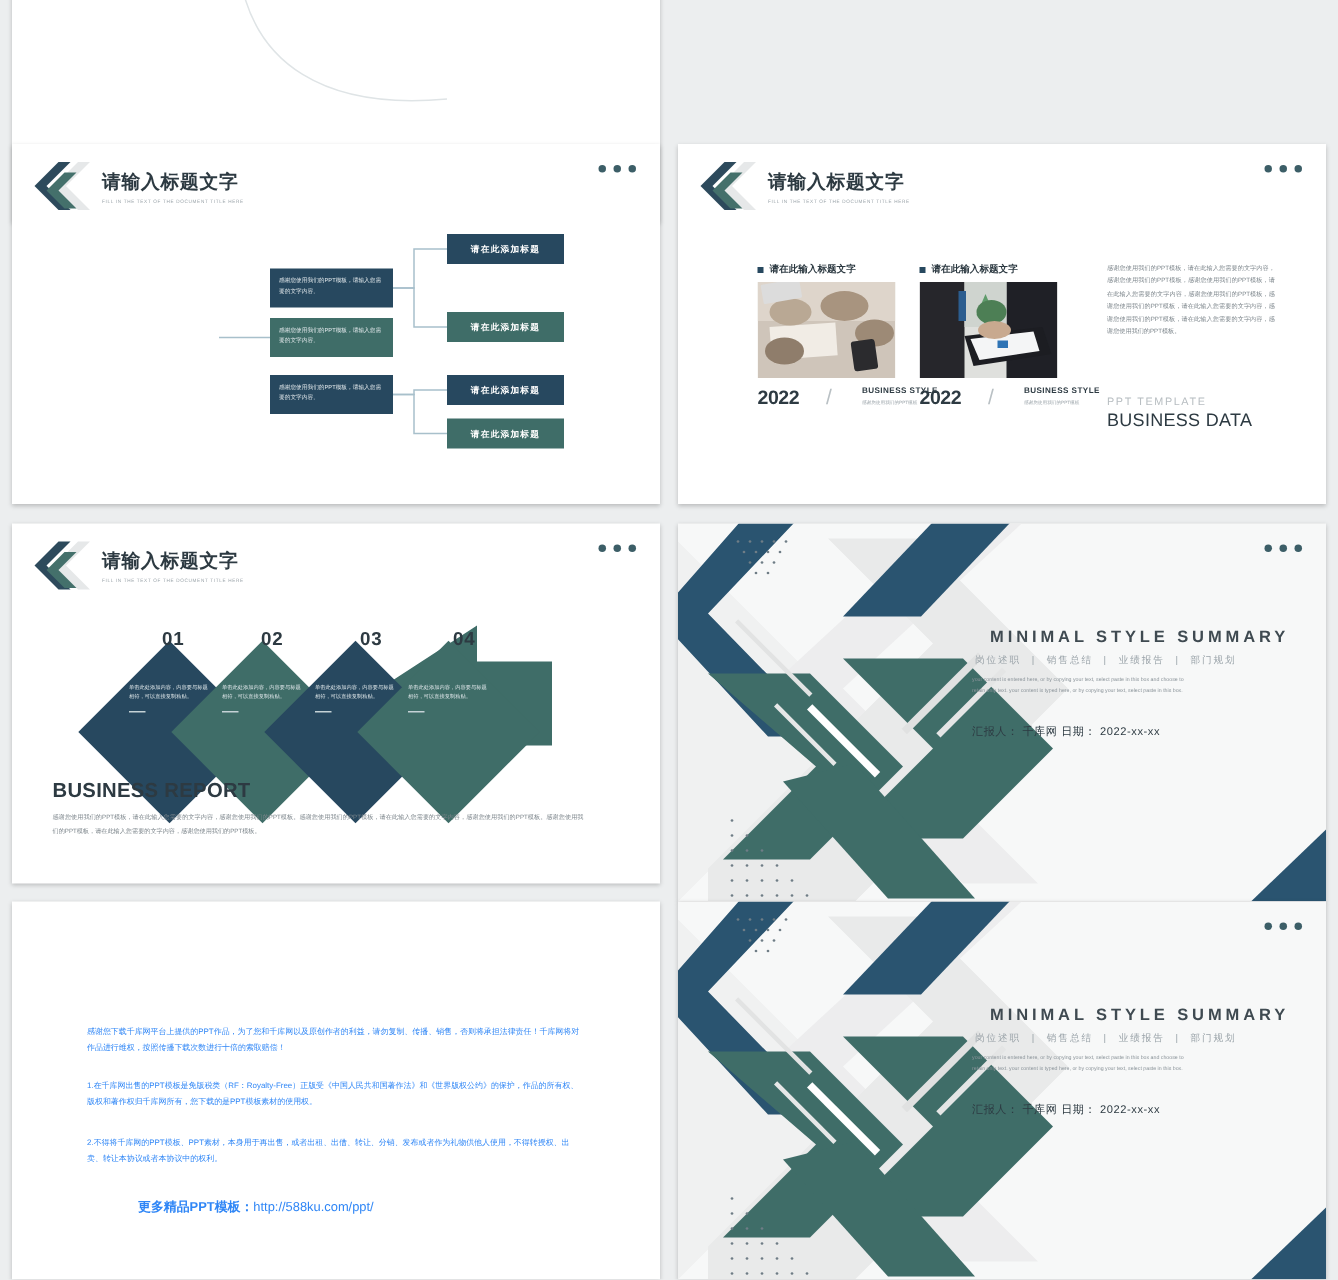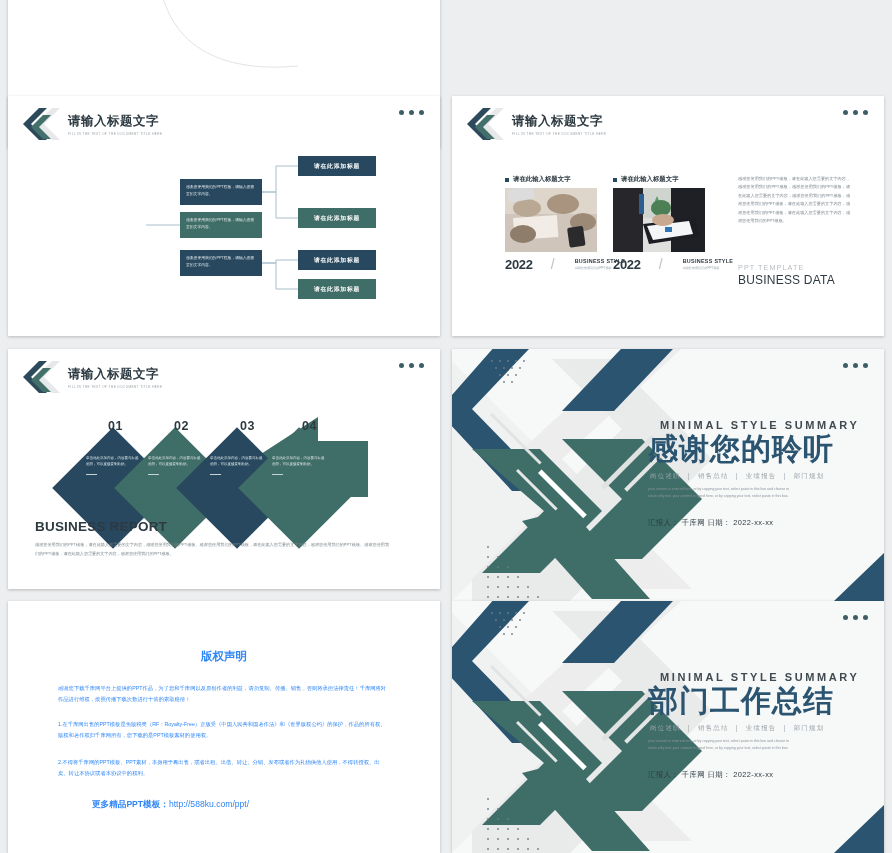--- a/index.html
+++ b/index.html
@@ -334,21 +334,20 @@
         </g>
       </svg>
     </div>
     <div class="dots">
         <i></i>
         <i></i>
         <i></i>
       </div>
     <div class="tblock">
       <div class="mini-sum">MINIMAL  STYLE  SUMMARY</div>
-      <div class="big-cn">感谢您的聆听</div>
       <div class="tags">
         <span>岗位述职</span><span>&nbsp;|&nbsp;</span><span>销售总结</span><span>&nbsp;|&nbsp;</span><span>业绩报告</span><span>&nbsp;|&nbsp;</span><span>部门规划</span>
       </div>
       <div class="en-lines">
         <div>your content is entered here, or by copying your text, select paste in this box and choose to</div>
         <div>retain only text. your content is typed here, or by copying your text, select paste in this box.</div>
       </div>
       <div class="rep">汇报人： 千库网   日期： 2022-xx-xx</div>
     </div>
   </div>
@@ -411,34 +410,32 @@
         </g>
       </svg>
     </div>
     <div class="dots">
         <i></i>
         <i></i>
         <i></i>
       </div>
     <div class="tblock">
       <div class="mini-sum">MINIMAL  STYLE  SUMMARY</div>
-      <div class="big-cn">部门工作总结</div>
       <div class="tags">
         <span>岗位述职</span><span>&nbsp;|&nbsp;</span><span>销售总结</span><span>&nbsp;|&nbsp;</span><span>业绩报告</span><span>&nbsp;|&nbsp;</span><span>部门规划</span>
       </div>
       <div class="en-lines">
         <div>your content is entered here, or by copying your text, select paste in this box and choose to</div>
         <div>retain only text. your content is typed here, or by copying your text, select paste in this box.</div>
       </div>
       <div class="rep">汇报人： 千库网   日期： 2022-xx-xx</div>
     </div>
   </div>
 
   <div class="slide s7">
-    <div class="cp-title">版权声明</div>
     <div class="cp-p" style="left:50px;top:82px;">感谢您下载千库网平台上提供的PPT作品，为了您和千库网以及原创作者的利益，请勿复制、传播、销售，否则将承担法律责任！千库网将对作品进行维权，按照传播下载次数进行十倍的索取赔偿！</div>
     <div class="cp-p" style="left:50px;top:118px;">1.在千库网出售的PPT模板是免版税类（RF：Royalty-Free）正版受《中国人民共和国著作法》和《世界版权公约》的保护，作品的所有权、版权和著作权归千库网所有，您下载的是PPT模板素材的使用权。</div>
     <div class="cp-p" style="left:50px;top:156px;">2.不得将千库网的PPT模板、PPT素材，本身用于再出售，或者出租、出借、转让、分销、发布或者作为礼物供他人使用，不得转授权、出卖、转让本协议或者本协议中的权利。</div>
     <div class="cp-link" style="left:50px;top:198px;">
       <b>更多精品PPT模板：</b><span>http://588ku.com/ppt/</span>
     </div>
   </div>
 
 </div>
 

